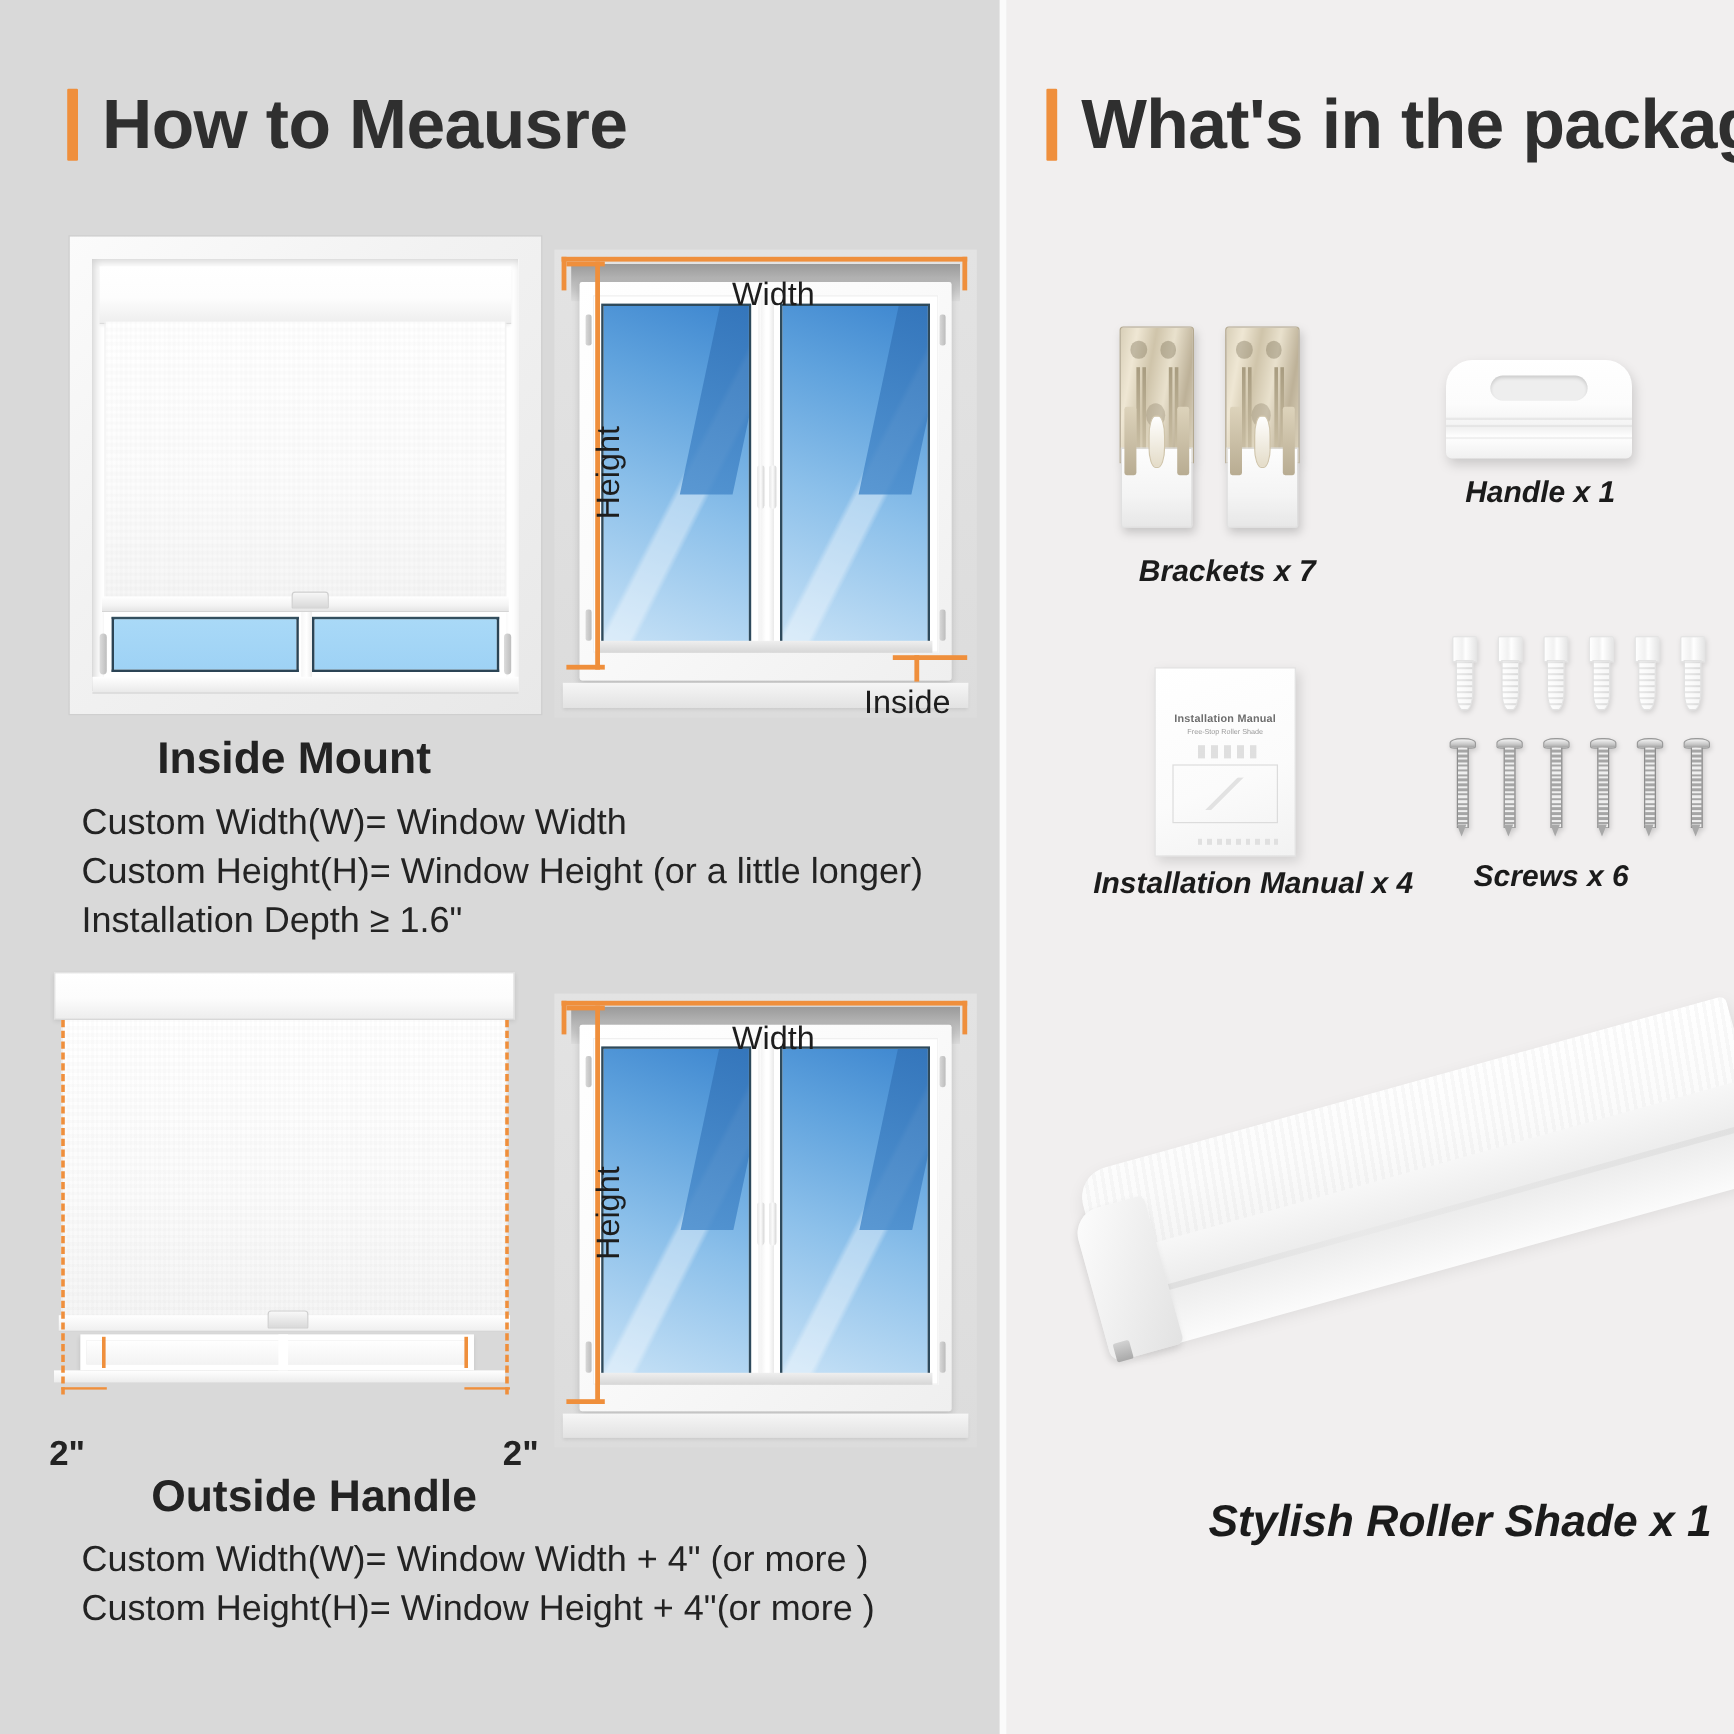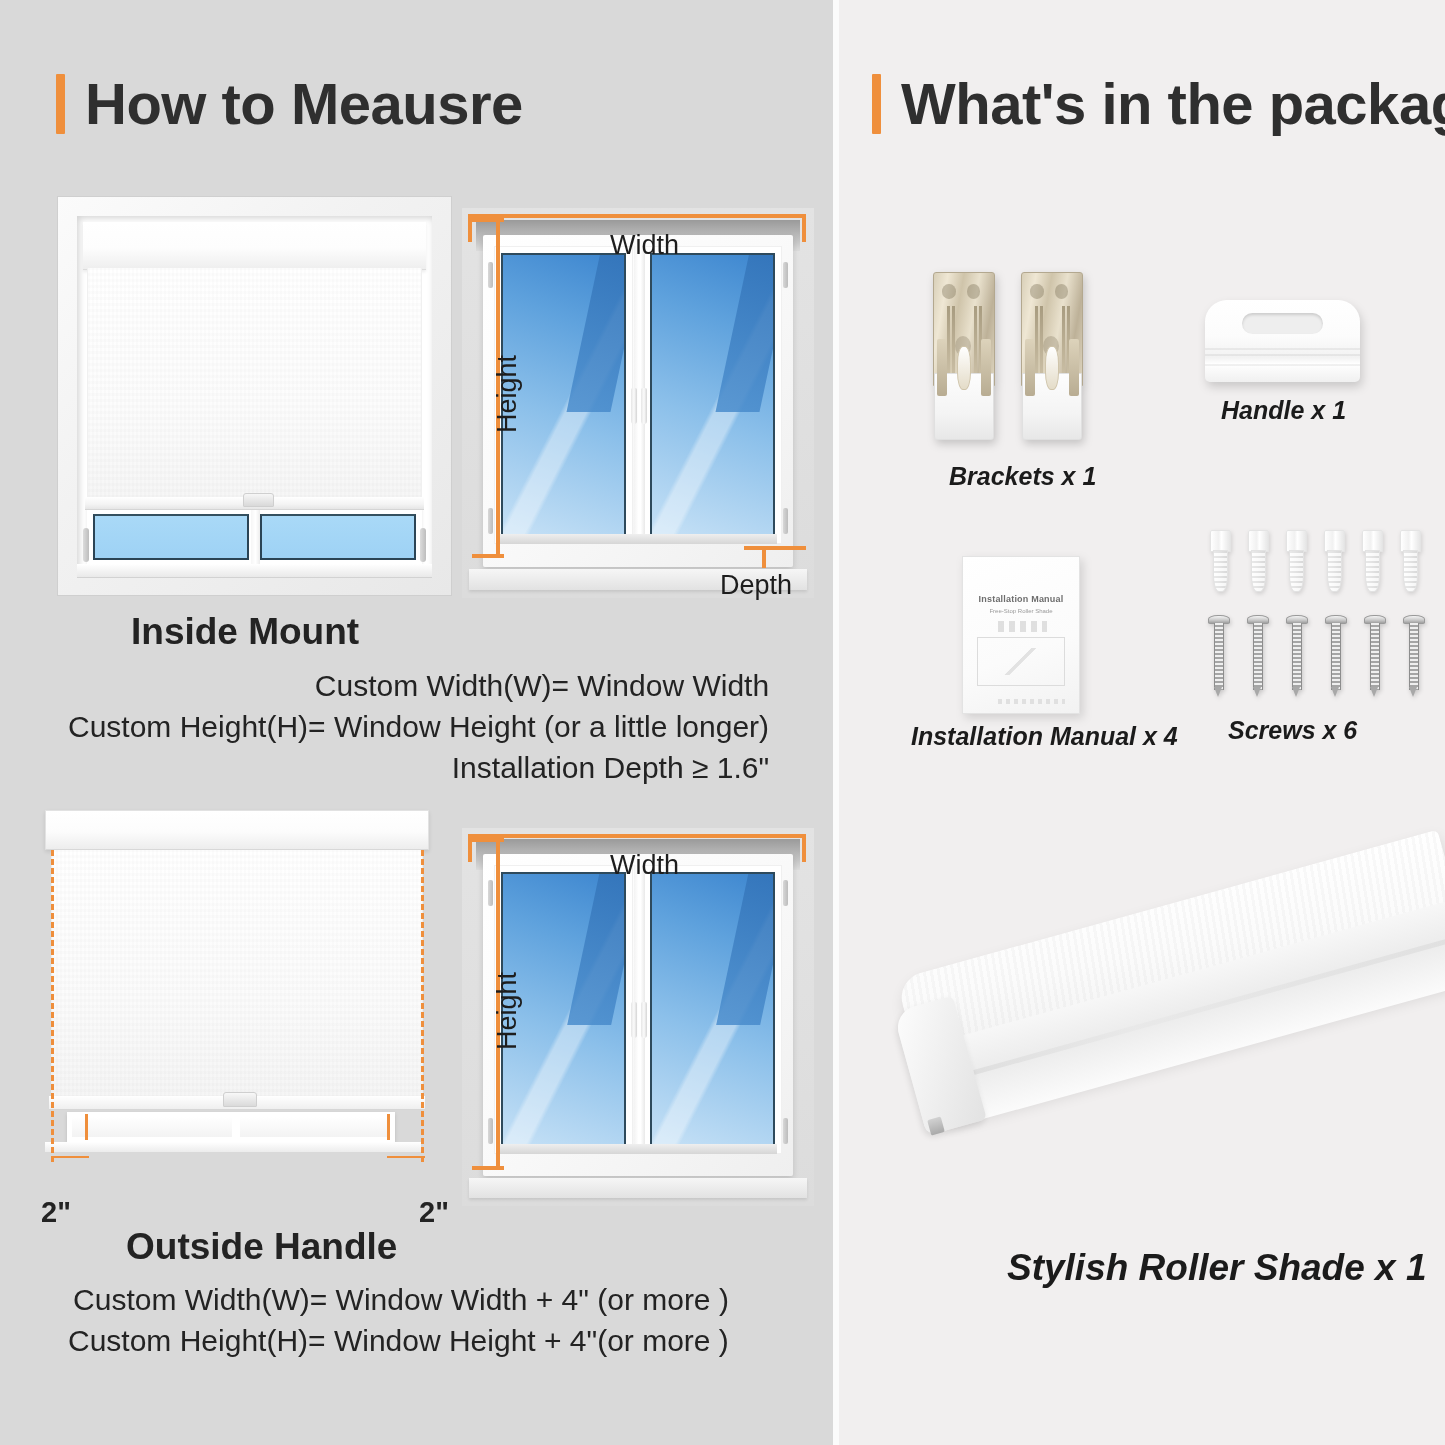--- a/index.html
+++ b/index.html
@@ -40,21 +40,21 @@
 
   
   .mount-title {
     position: absolute; font-size: 37px; font-weight: bold; color: #232323;
     white-space: nowrap;
   }
   .mount-lines {
     position: absolute; font-size: 30px; color: #232323; line-height: 36px;
     white-space: nowrap;
   }
-  .mount-lines div { margin-bottom: 5px; text-align: right; }
+  .mount-lines div { margin-bottom: 5px; }
 
   #t-inside  { left: 131px; top: 611px; }
   #l-inside  { left: 68px;  top: 668px; }
   #t-outside { left: 126px; top: 1226px; }
   #l-outside { left: 68px;  top: 1282px; }
 
   
   .iso-wrap { position: absolute; }
 
   
@@ -501,21 +501,21 @@
     <div class="m-line" style="left:340px;top:6px;width:4px;height:28px;"></div>
     <div class="m-label" style="left:148px;top:22px;">Width</div>
 
     <div class="m-line" style="left:34px;top:10px;width:4px;height:340px;"></div>
     <div class="m-line" style="left:10px;top:10px;width:32px;height:4px;"></div>
     <div class="m-line" style="left:10px;top:346px;width:32px;height:4px;"></div>
     <div class="m-label vert" style="left:30px;top:225px;">Height</div>
 
     <div class="m-line" style="left:282px;top:338px;width:62px;height:4px;"></div>
     <div class="m-line" style="left:300px;top:338px;width:4px;height:22px;"></div>
-    <div class="m-label" style="left:258px;top:362px;">Depth</div>
+    <div class="m-label" style="left:258px;top:362px;">Inside</div>
   </div>
 
   <div class="mount-title" id="t-inside">Inside Mount</div>
   <div class="mount-lines" id="l-inside">
     <div>Custom Width(W)= Window Width</div>
     <div>Custom Height(H)= Window Height (or a little longer)</div>
     <div>Installation Depth ≥ 1.6"</div>
   </div>
 
   <div class="iso-wrap" id="outside-illu">
@@ -609,21 +609,21 @@
         <div class="bk-arm" style="left:70%;"></div>
         <div class="bk-arm" style="left:79%;"></div>
       </div>
       <div class="bk-slot"></div>
       <div class="bk-white"></div>
       <div class="bk-tab" style="left:6%;"></div>
       <div class="bk-tab" style="right:6%;"></div>
       <div class="bk-center-hole"></div>
     </div>
   </div>
-  <div class="pkg-label" id="pl-brackets">Brackets x 1</div>
+  <div class="pkg-label" id="pl-brackets">Brackets x 7</div>
 
   <div class="handle-shape">
     <div class="handle-slot"></div>
     <div class="handle-ridge" style="top:58%;"></div>
     <div class="handle-ridge" style="top:66%;"></div>
     <div class="handle-ridge" style="top:78%;"></div>
   </div>
   <div class="pkg-label" id="pl-handle">Handle x 1</div>
 
   <div class="manual">

